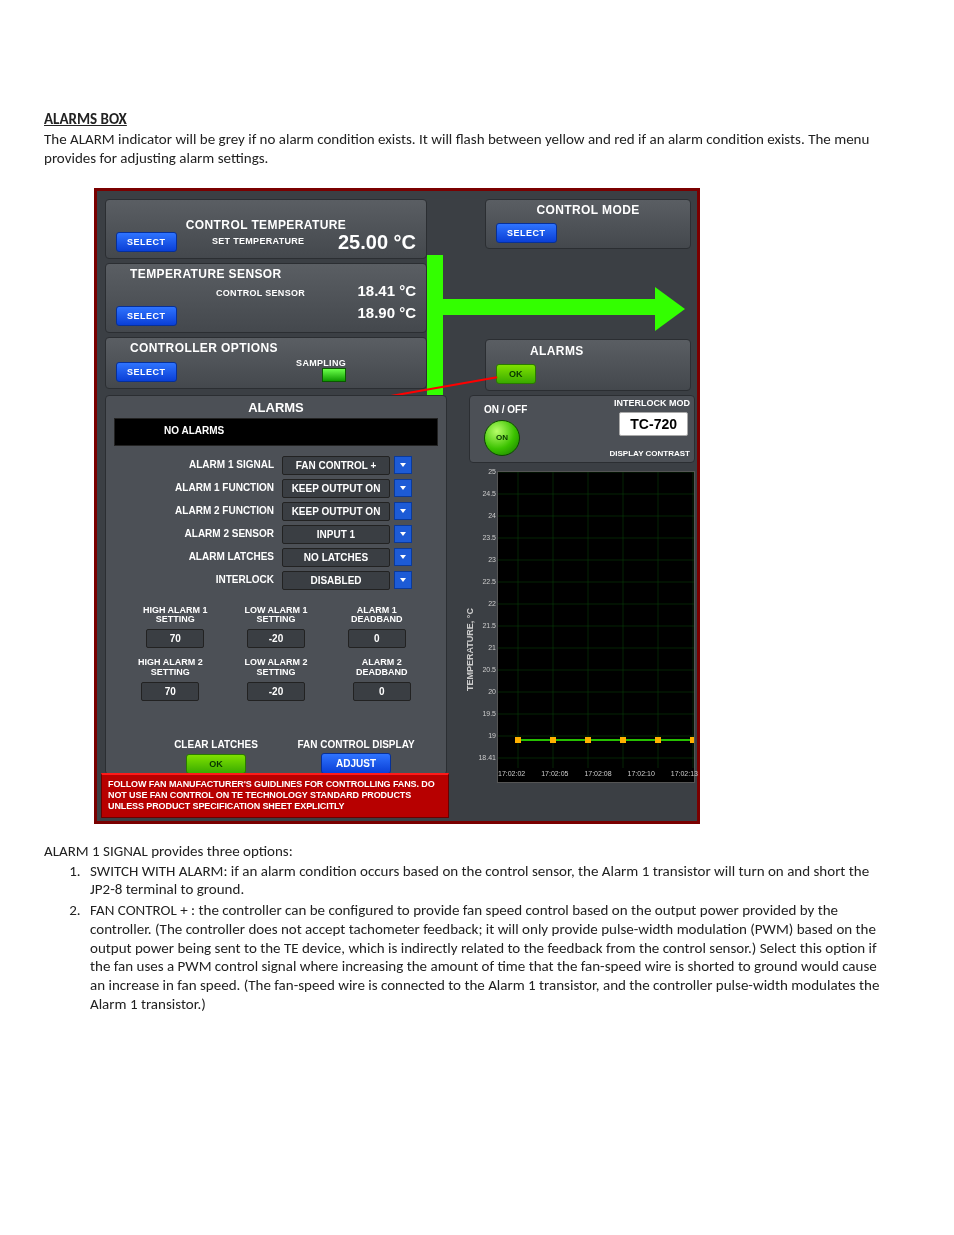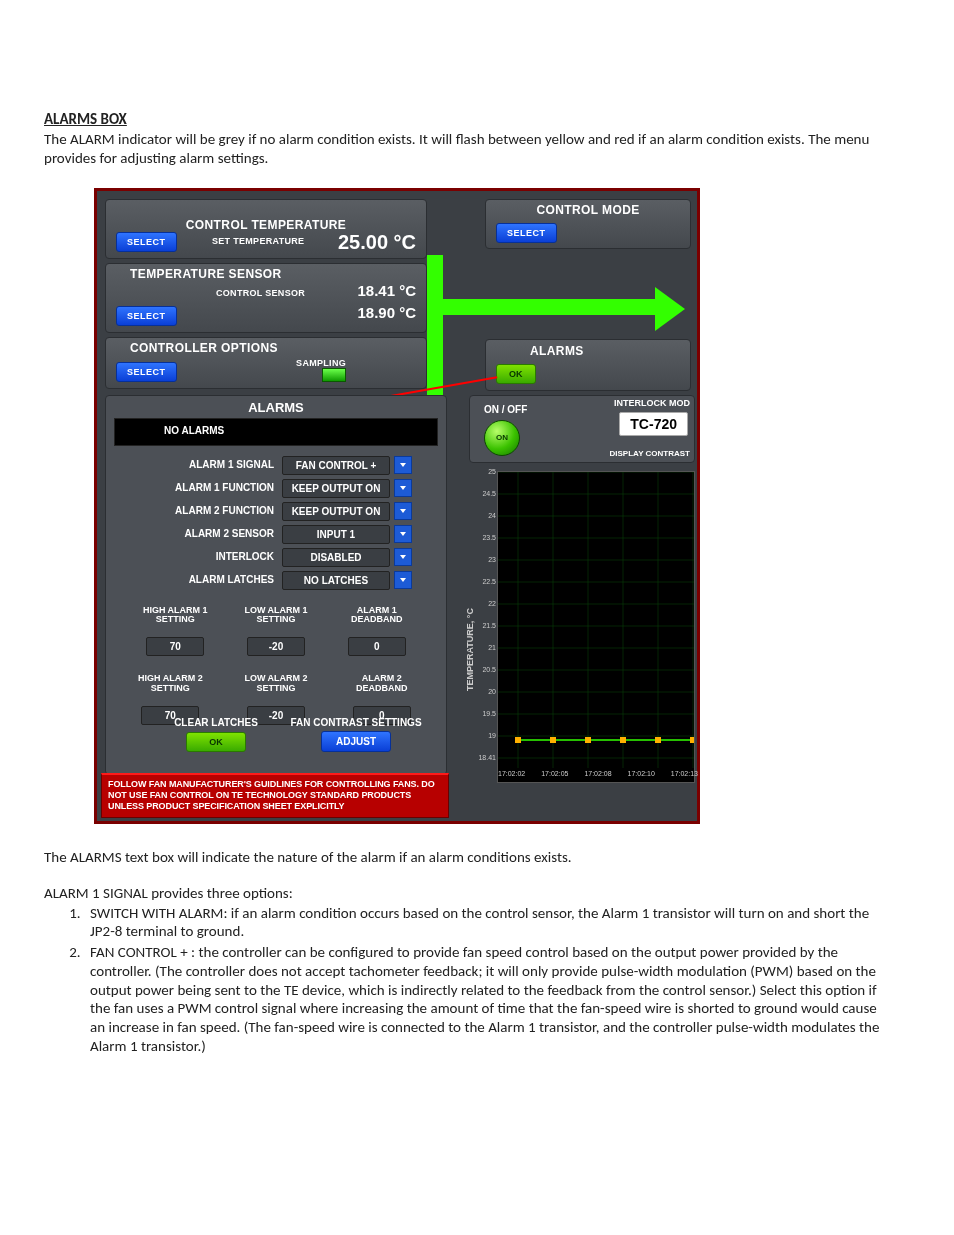--- a/index.html
+++ b/index.html
@@ -89,21 +89,21 @@
     position:absolute; left:270px; top:2px; width:16px; height:16px;
     background:#1d5bd6; border:1px solid #0b3a9a;
     display:flex; align-items:center; justify-content:center;
   }
   .arow .dd::after {
     content:""; width:0;height:0;border-left:3px solid transparent;border-right:3px solid transparent;border-top:4px solid #fff;
   }
   .triple { display:flex; justify-content:space-between; }
   .triple .col { width:31%; text-align:center; }
   .triple .col .h { color:#fff; font-size:9px; font-weight:bold; line-height:1.1; display:block; margin-bottom:3px;}
-  .triple .col .v { background:#3a3e43; border:1px solid #222; color:#fff; font-size:10px; font-weight:bold; padding:3px 0; width:56px; margin:12px auto; border-radius:2px;}
+  .triple .col .v { background:#3a3e43; border:1px solid #222; color:#fff; font-size:10px; font-weight:bold; padding:3px 0; width:56px; margin:4px auto; border-radius:2px;}
   .bottom-btns { display:flex; justify-content:space-between; }
   .bottom-btns .grp { text-align:center; flex:1; }
   .bottom-btns .t { color:#fff; font-size:10px; font-weight:bold; display:block; margin-bottom:3px;}
   .btn-adjust {
     display:inline-block; background:linear-gradient(#2f74ff,#0a3fd6); color:#fff;
     font-size:10px; font-weight:bold; padding:4px 14px; border:1px solid #063099; border-radius:3px;
   }
   .warning {
     position:absolute; left:4px; right:248px; bottom:3px;
     background:#b70000; color:#fff; font-size:9px; font-weight:bold;
@@ -236,29 +236,29 @@
           <span class="lbl">ALARM 2 FUNCTION</span>
           <span class="val">KEEP OUTPUT ON</span>
           <span class="dd"></span>
         </div>
         <div class="arow">
           <span class="lbl">ALARM  2 SENSOR</span>
           <span class="val">INPUT 1</span>
           <span class="dd"></span>
         </div>
         <div class="arow">
+          <span class="lbl">ALARM LATCHES</span>
+          <span class="val">NO LATCHES</span>
+          <span class="dd"></span>
+        </div>
+        <div class="arow">
           <span class="lbl">INTERLOCK</span>
           <span class="val">DISABLED</span>
           <span class="dd"></span>
         </div>
-        <div class="arow">
-          <span class="lbl">ALARM LATCHES</span>
-          <span class="val">NO LATCHES</span>
-          <span class="dd"></span>
-        </div>
       </div>
 
       <div style="position:absolute; left:24px; right:24px; top:210px;">
         <div class="triple">
           <div class="col">
               <span class="h">HIGH ALARM 1 SETTING</span>
               <div class="v">70</div>
             </div>
           <div class="col">
               <span class="h">LOW ALARM 1 SETTING</span>
@@ -278,27 +278,27 @@
               <span class="h">LOW ALARM 2 SETTING</span>
               <div class="v">-20</div>
             </div>
           <div class="col">
               <span class="h">ALARM 2 DEADBAND</span>
               <div class="v">0</div>
             </div>
         </div>
       </div>
 
-      <div class="bottom-btns" style="position:absolute; left:40px; right:20px; bottom:22px;">
+      <div class="bottom-btns" style="position:absolute; left:40px; right:20px; bottom:0;">
         <div class="grp">
           <span class="t">CLEAR LATCHES</span>
           <span class="ok-btn" style="padding:4px 22px;">OK</span>
         </div>
         <div class="grp">
-          <span class="t">FAN CONTRAST SETTINGS</span>
+          <span class="t">FAN CONTROL DISPLAY</span>
           <span class="btn-adjust">ADJUST</span>
         </div>
       </div>
     </div>
 
     <div class="warning">FOLLOW FAN MANUFACTURER'S GUIDLINES FOR CONTROLLING FANS. DO NOT USE FAN CONTROL ON TE TECHNOLOGY STANDARD PRODUCTS UNLESS PRODUCT SPECIFICATION SHEET EXPLICITLY</div>
 
     <div class="right-col">
       <div class="onoff-panel" style="left:0; top:204px; width:224px; height:66px;">
         <span class="onoff-label" style="position:absolute; left:14px; top:8px;">ON / OFF</span>
@@ -372,19 +372,18 @@
           <span style="color:#ccc;font-size:7px;">17:02:05</span>
           <span style="color:#ccc;font-size:7px;">17:02:08</span>
           <span style="color:#ccc;font-size:7px;">17:02:10</span>
           <span style="color:#ccc;font-size:7px;">17:02:13</span>
         </div>
       </div>
     </div>
 
   </div>
 
-  <p class="para2">The ALARMS text box will indicate the nature of the alarm if an alarm conditions exists.</p>
   <p class="para3">ALARM 1 SIGNAL provides three options:</p>
   <ol class="doclist">
     <li>SWITCH WITH ALARM:  if an alarm condition occurs based on the control sensor, the Alarm 1 transistor will turn on and short the JP2-8 terminal to ground.</li>
     <li>FAN CONTROL + :  the controller can be configured to provide fan speed control based on the output power provided by the controller. (The controller does not accept tachometer feedback; it will only provide pulse-width modulation (PWM) based on the output power being sent to the TE device, which is indirectly related to the feedback from the control sensor.) Select this option if the fan uses a PWM control signal where increasing the amount of time that the fan-speed wire is shorted to ground would cause an increase in fan speed. (The fan-speed wire is connected to the Alarm 1 transistor, and the controller pulse-width modulates the Alarm 1 transistor.)</li>
   </ol>
 </div>
 
 </body></html>

